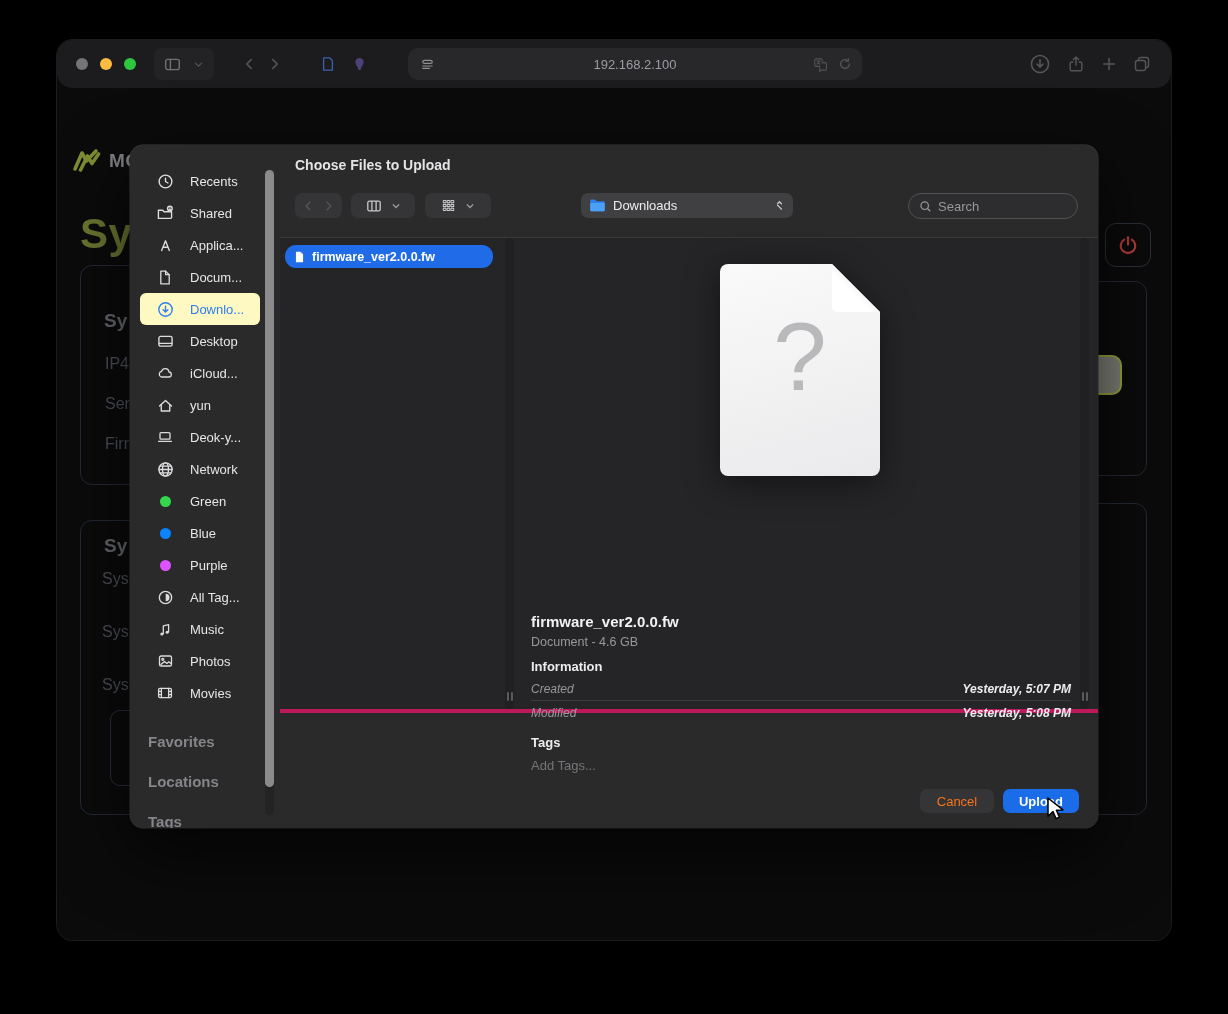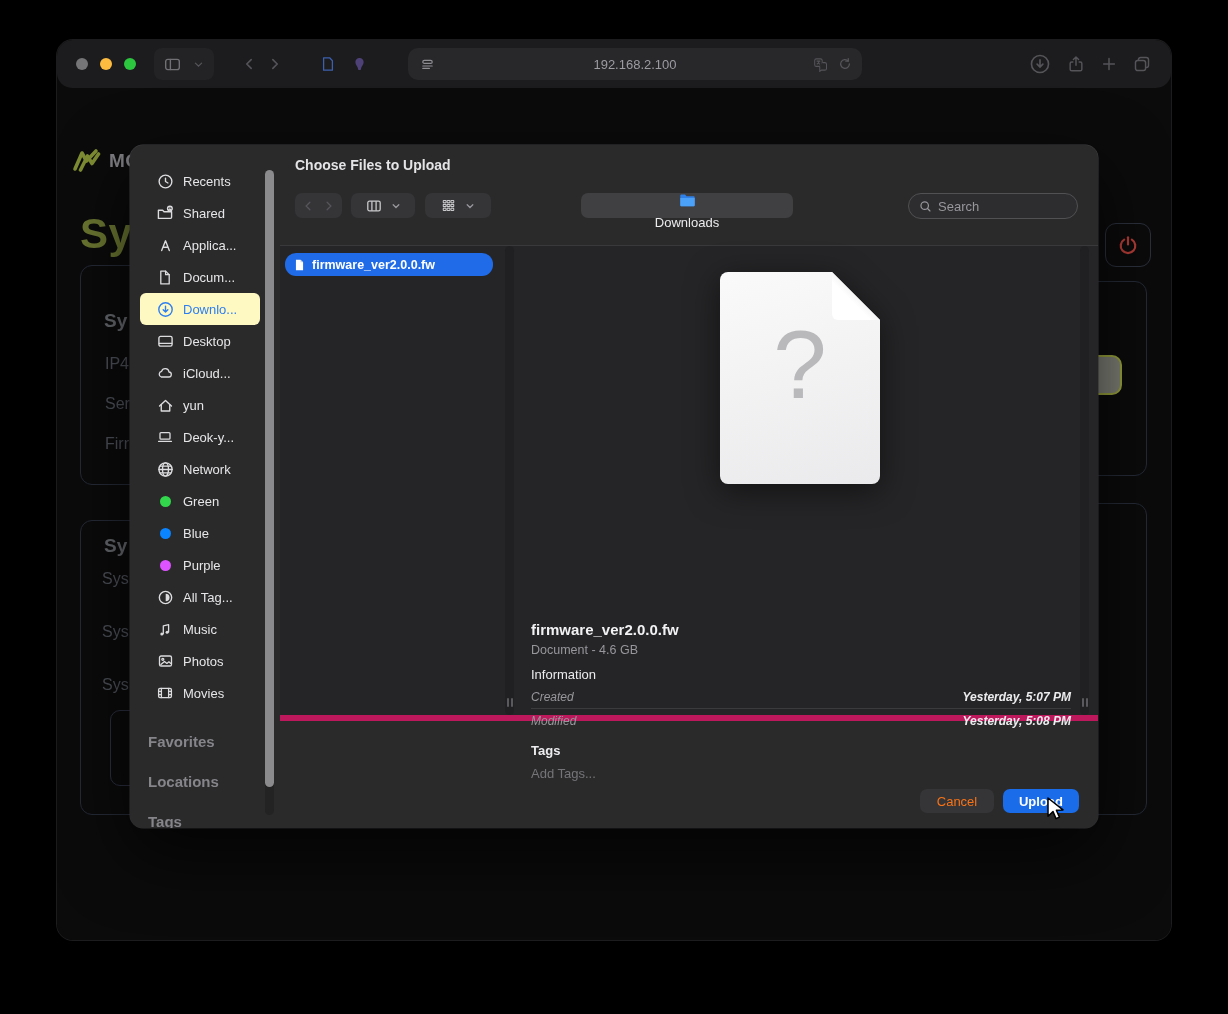--- a/index.html
+++ b/index.html
@@ -30,54 +30,54 @@
   .ppanel-title { position:absolute; font-size:19px; font-weight:700; color:#66696e; }
   .ppanel-row { position:absolute; font-size:16px; color:#4e525a; }
   .power-btn { position:absolute; left:1048px; top:135px; width:46px; height:44px; border:1.5px solid #2b303b; border-radius:11px; display:flex; align-items:center; justify-content:center; }
   .olive-btn { position:absolute; left:1018px; top:267px; width:47px; height:40px; background:#7f8177; border:2px solid #99a33c; border-radius:10px; color:#2e2e2a; font-size:15px; display:flex; align-items:center; padding-left:3px; }
   .inner-box { position:absolute; border:1.5px solid #2b3040; border-radius:10px; }
 
   
   .dialog { position:absolute; left:130px; top:145px; width:968px; height:683px; background:#2a2a2b; border-radius:13px; box-shadow:0 25px 70px rgba(0,0,0,.7), 0 0 0 .5px #47474a; overflow:hidden; display:flex; }
   .dlg-side { position:relative; width:150px; height:100%; padding-top:20px; overflow:hidden; flex:none; }
   .side-label { font-size:15px; font-weight:700; color:#85858a; margin:24px 0 4px 18px; height:16px; }
-  .side-item { height:32px; display:flex; align-items:center; gap:9px; padding-left:16px; margin:0 20px 0 10px; border-radius:6px; color:#e6e6e8; font-size:13px; }
+  .side-item { height:32px; display:flex; align-items:center; gap:16px; padding-left:16px; margin:0 20px 0 10px; border-radius:6px; color:#e6e6e8; font-size:13px; }
   .side-item .s-ico { width:18px; height:18px; display:flex; align-items:center; justify-content:center; color:#dcdcde; flex:none; }
   .side-item.sel { background:#fef9c3; color:#2e7ef0; }
   .side-item.sel .s-ico { color:#2e7ef0; }
   .tag-dot { width:11px; height:11px; border-radius:50%; }
   .side-scroll { position:absolute; right:6px; top:25px; width:9px; height:645px; background:#232324; border-radius:5px; }
   .side-thumb { position:absolute; right:0; top:0; width:9px; height:617px; background:#8b8b8e; border-radius:5px; }
 
   .dlg-main { position:relative; flex:1; height:100%; }
   .dlg-title { position:absolute; left:15px; top:12px; font-size:14px; font-weight:600; color:#e4e4e6; }
   .seg { position:absolute; top:48px; height:25px; background:#353538; border-radius:7px; display:flex; align-items:center; justify-content:center; gap:9px; color:#c9c9cc; }
   .seg .chev { color:#97979c; }
-  .dlg-select { position:absolute; top:48px; left:301px; width:212px; height:25px; background:#404042; border-radius:7px; display:flex; align-items:center; gap:7px; padding:0 8px; color:#ececee; font-size:13px;flex-direction:column; }
+  .dlg-select { position:absolute; top:48px; left:301px; width:212px; height:25px; background:#404042; border-radius:7px; display:flex; align-items:center; gap:7px; padding:0 8px; color:#ececee; font-size:13px; }
   .dlg-select .grow { flex:1; }
   .dlg-search { position:absolute; top:48px; left:628px; width:170px; height:26px; border:1px solid #515154; background:#2d2d2f; border-radius:13px; display:flex; align-items:center; gap:6px; padding:0 10px; color:#97979c; }
   .dlg-search input { background:transparent; border:none; outline:none; color:#dcdcde; font-size:13px; width:100%; font-family:inherit; }
   .dlg-search input::placeholder { color:#97979c; }
 
-  .columns { position:absolute; left:0; right:0; top:100px; height:476px; background:#252527; border-top:1px solid #39393b; border-bottom:6px solid #be185d; }
+  .columns { position:absolute; left:0; right:0; top:92px; height:476px; background:#252527; border-top:1px solid #39393b; border-bottom:4px solid #be185d; }
   .file-row { position:absolute; left:5px; top:7px; width:208px; height:23px; border-radius:11px; display:flex; align-items:center; gap:6px; padding:0 8px; color:#e8e8ea; font-size:12.5px; }
   .file-row.sel { background:#1f6be8; color:#fff; font-weight:600; }
   .vtrack { position:absolute; top:0; bottom:0; width:9px; background:#202022; border-radius:5px; }
   .vtrack .grip { position:absolute; bottom:8px; left:50%; transform:translateX(-50%); display:flex; gap:2px; }
   .vtrack .grip i { width:2px; height:9px; background:#5a5a5e; border-radius:1px; }
 
   .doc-icon { position:absolute; left:440px; top:26px; width:160px; height:212px; filter:drop-shadow(0 7px 16px rgba(0,0,0,.5)); }
   .doc-body { position:absolute; inset:0; background:linear-gradient(165deg,#fafafa 0%,#eaeaec 100%); border-radius:8px; clip-path:polygon(0 0,112px 0,160px 48px,160px 212px,0 212px); }
   .doc-fold { position:absolute; left:112px; top:0; width:48px; height:48px; background:linear-gradient(225deg,#c7c7ca 0%,#ffffff 60%); clip-path:polygon(0 0,100% 100%,0 100%); border-radius:0 0 0 6px; }
   .doc-q { position:absolute; left:0; right:0; top:38px; text-align:center; font-size:96px; color:#b9b9bc; font-family:"Liberation Sans","DejaVu Sans",sans-serif; }
   .doc-badge { position:absolute; left:0; right:0; bottom:22px; text-align:center; font-size:33px; color:#ababaf; letter-spacing:2px; }
 
   .pv-name { position:absolute; left:251px; top:375px; font-size:15px; font-weight:600; color:#f2f2f4; }
   .pv-kind { position:absolute; left:251px; top:397px; font-size:12.5px; color:#97979c; }
-  .pv-info-h { position:absolute; left:251px; top:421px; font-size:13px; font-weight:400; color:#ececef; }
+  .pv-info-h { position:absolute; left:251px; top:421px; font-size:13px; font-weight:700; color:#ececef; }
   .pv-rows { position:absolute; left:251px; top:440px; width:540px; }
   .pv-row { height:23px; display:flex; align-items:center; justify-content:space-between; font-size:12px;font-style:italic; }
   .pv-row.b { border-bottom:1px solid #3b3b3d; }
   .pv-row .l { color:#97979c; }
   .pv-row .v { color:#ececef; font-weight:600; }
   .pv-tags-h { position:absolute; left:251px; top:497px; font-size:13px; font-weight:700; color:#ececef; }
   .pv-addtags { position:absolute; left:251px; top:520px; font-size:13px; color:#757579; }
 
   .dlg-footer { position:absolute; left:0; right:0; bottom:0; height:62px; }
   .btn { position:absolute; top:23px; height:24px; border:none; border-radius:7px; font-size:13px; color:#f97316; font-family:inherit; display:flex; align-items:center; justify-content:center; }

